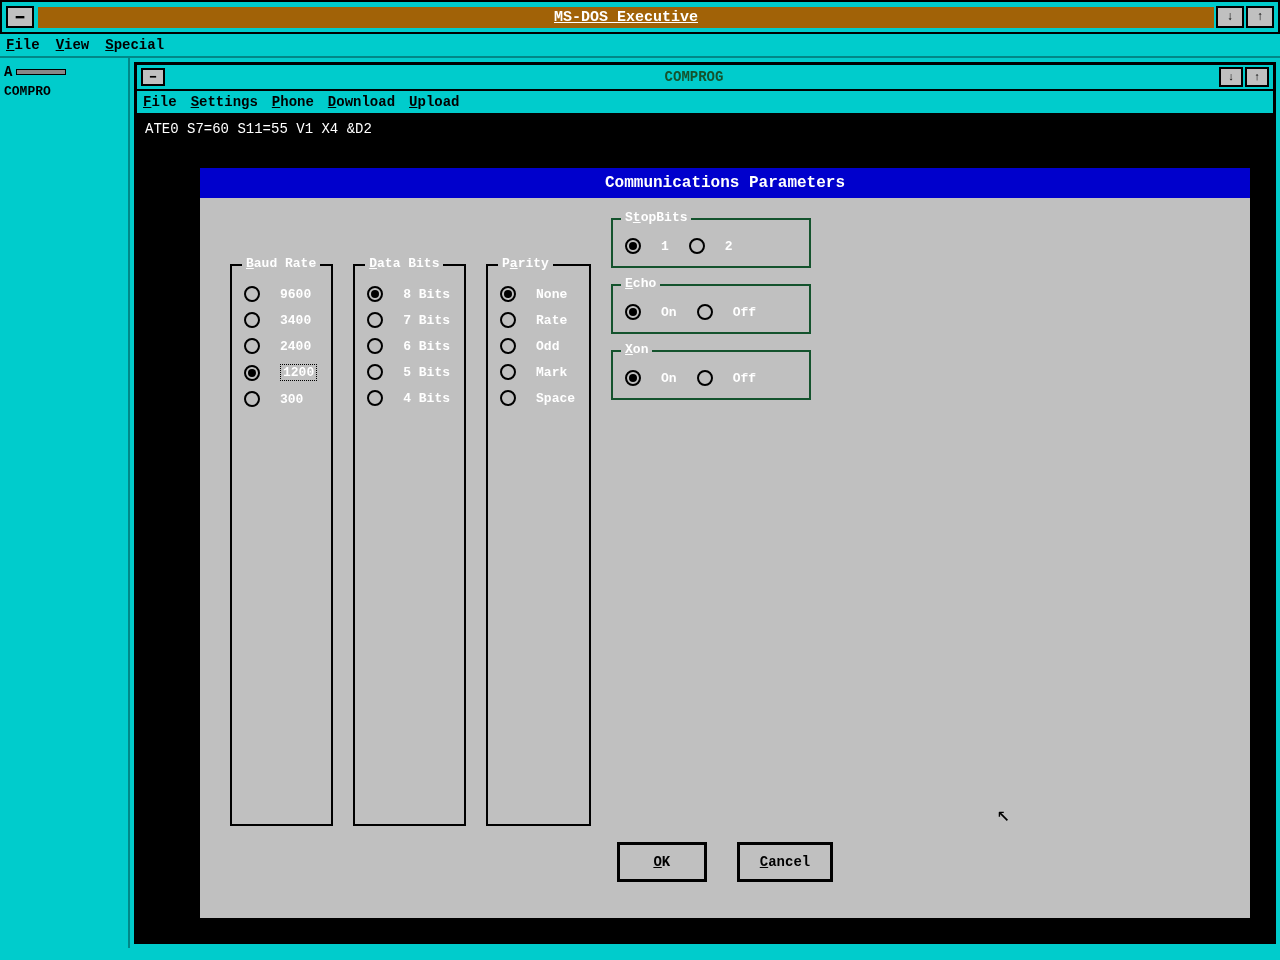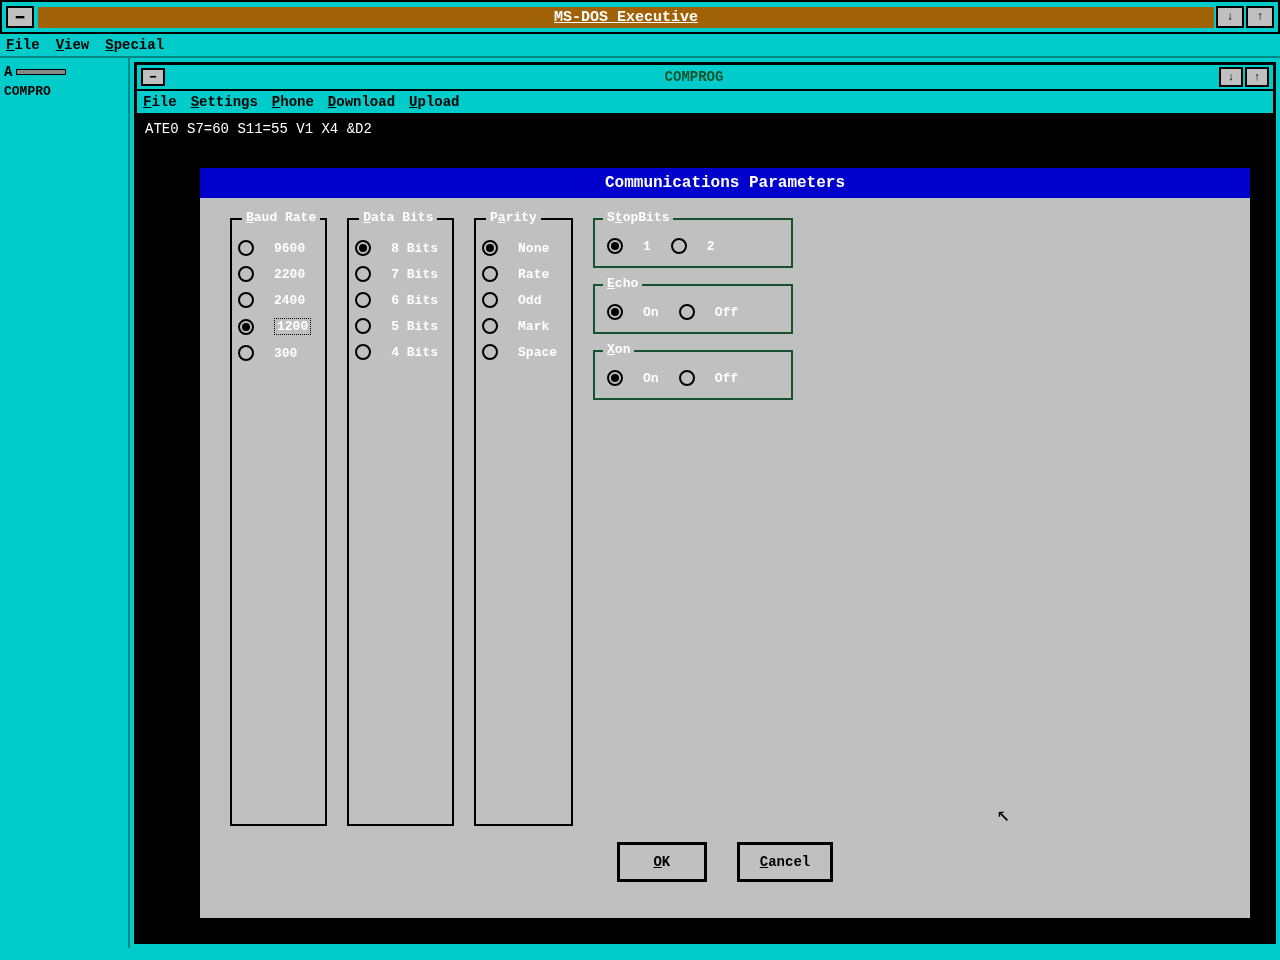--- a/index.html
+++ b/index.html
@@ -187,21 +187,22 @@
     .dialog-groups {
       display: flex;
       gap: 20px;
       flex: 1;
     }
 
     
     .group-box {
       border: 2px solid #000;
       position: relative;
-      padding: 20px 14px 14px 6px;
+      padding: 20px 14px 14px 12px;
+      margin-top: 46px;
     }
     .group-box-title {
       position: absolute;
       top: -10px;
       left: 10px;
       background: #C0C0C0;
       font-weight: bold;
       font-size: 13px;
       padding: 0 4px;
     }
@@ -365,21 +366,21 @@
           <div class="dialog-groups">
 
             <div class="group-box">
               <div class="group-box-title"><span>B</span>aud Rate</div>
               <div class="radio-option">
                 <div class="radio-circle"></div>
                 <span class="radio-label">9600</span>
               </div>
               <div class="radio-option">
                 <div class="radio-circle"></div>
-                <span class="radio-label">2200</span>
+                <span class="radio-label">3400</span>
               </div>
               <div class="radio-option">
                 <div class="radio-circle"></div>
                 <span class="radio-label">2400</span>
               </div>
               <div class="radio-option">
                 <div class="radio-circle checked"></div>
                 <span class="radio-label selected">1200</span>
               </div>
               <div class="radio-option">

